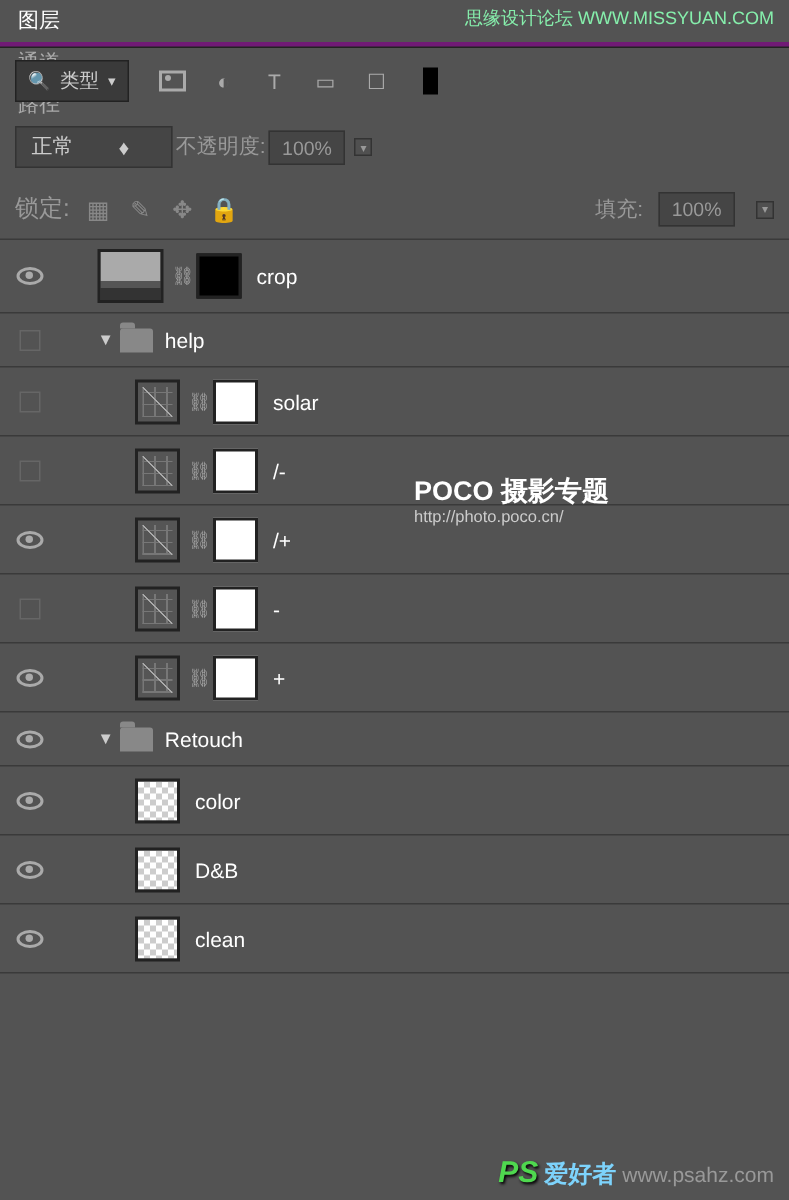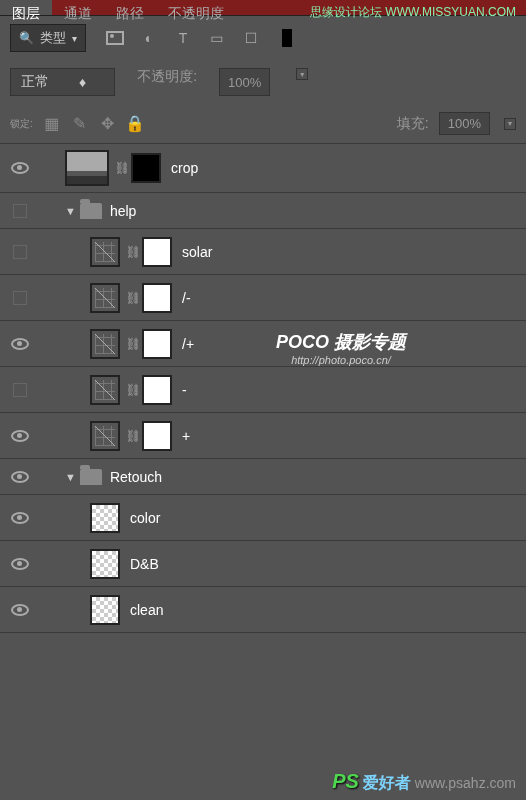--- a/index.html
+++ b/index.html
@@ -1,40 +1,40 @@
 <!DOCTYPE html>
 <html><head>
 <meta charset="utf-8">
 <style>
 * { margin: 0; padding: 0; box-sizing: border-box; font-family: sans-serif; }
 body { background: #535353; width: 526px; height: 800px; position: relative; overflow: hidden; }
 .panel { background: #535353; color: #ddd; width: 100%; height: 100%; }
 
-.tabs { display: flex; background: #7f1d1d; border-bottom: 1px solid #222; height: 16px; }
+.tabs { display: flex; background: #701a75; border-bottom: 1px solid #222; height: 32px; flex-direction: column; }
 .tab { padding: 5px 12px; font-size: 14px; color: #aaa; cursor: pointer; }
 .tab.active { background: #535353; color: #fff; }
 
 .filter-row { padding: 8px 10px; display: flex; align-items: center; gap: 12px; }
 .search-type { background: #3a3a3a; border: 1px solid #222; padding: 4px 8px; display: flex; align-items: center; gap: 6px; font-size: 13px; color: #ccc; }
 .search-type .mag { font-size: 12px; }
 .dropdown-arrow { font-size: 10px; }
 .filter-icons { display: flex; gap: 16px; align-items: center; margin-left: 8px; }
 .filter-icon { width: 18px; height: 18px; display: flex; align-items: center; justify-content: center; color: #aaa; font-size: 14px; }
 .filter-icon-img { width: 18px; height: 14px; border: 2px solid #aaa; position: relative; }
 .filter-icon-img::after { content: ""; position: absolute; width: 4px; height: 4px; border-radius: 50%; background: #aaa; top: 1px; left: 2px; }
 .color-swatch { width: 10px; height: 18px; background: #000; margin-left: 6px; }
 
-.blend-row { padding: 8px 10px; display: flex; gap: 22px; color: #999; }
+.blend-row { padding: 8px 10px; display: flex; align-items: center; gap: 2px; color: #999; }
 .blend-select { background: #454545; border: 1px solid #333; padding: 4px 28px 4px 10px; color: #ccc; font-size: 14px; display: flex; align-items: center; gap: 30px; }
 .opacity-label { font-size: 14px; }
 .percent-box { background: #454545; border: 1px solid #333; padding: 3px 8px; font-size: 13px; display: flex; align-items: center; gap: 4px; }
 .mini-arrow { width: 12px; height: 12px; background: #505050; border: 1px solid #333; display: flex; align-items: center; justify-content: center; font-size: 8px; margin-left: 4px; }
 
 .lock-row { padding: 8px 10px; display: flex; align-items: center; gap: 10px; color: #999; border-bottom: 1px solid #3a3a3a; }
-.lock-label { font-size: 10px; }
+.lock-label { font-size: 16px; }
 .lock-icons { display: flex; gap: 10px; }
 .lock-icon { width: 18px; height: 18px; display: flex; align-items: center; justify-content: center; color: #888; }
 
 .layer-list { }
 .layer { display: flex; align-items: center; border-bottom: 1px solid #3a3a3a; padding: 6px 0; min-height: 46px; }
 .vis-col { width: 40px; display: flex; justify-content: center; }
 .eye { width: 18px; height: 12px; border: 2px solid #aaa; border-radius: 60%; position: relative; }
 .eye::after { content: ""; position: absolute; width: 5px; height: 5px; background: #aaa; border-radius: 50%; top: 1px; left: 4px; }
 .empty-check { width: 14px; height: 14px; border: 1px solid #666; }
 .indent { width: 0; }
@@ -48,21 +48,21 @@
 .thumb.white { background: #fff; }
 .thumb.black { background: #000; }
 .thumb.trans { background: repeating-conic-gradient(#ccc 0 25%, #fff 0 50%) 0 0/8px 8px; }
 .thumb.curves { background: #555; position: relative; }
 .thumb.curves::after { content: ""; position: absolute; inset: 3px; background: linear-gradient(to top right, transparent 48%, #aaa 49%, #aaa 51%, transparent 52%), repeating-linear-gradient(0deg, #777 0 1px, transparent 1px 8px), repeating-linear-gradient(90deg, #777 0 1px, transparent 1px 8px); }
 .thumb.grad { background: linear-gradient(to bottom, #aaa 60%, #555 60%, #555 75%, #333 75%); }
 .thumb.portrait { background: linear-gradient(135deg, #3a2820 0%, #c9a084 40%, #8b5a3c 60%, #1a1410 100%); }
 .link-icon { width: 10px; height: 18px; margin: 0 4px; color: #aaa; display: flex; align-items: center; justify-content: center; font-size: 12px; }
 .layer-name { color: #fff; font-size: 14px; margin-left: 6px; }
 
-.watermark { position: absolute; right: 120px; top: 330px; color: #fff; text-align: center; font-weight: bold; pointer-events: none; font-style: italic; }
+.watermark { position: absolute; right: 120px; top: 315px; color: #fff; text-align: left; font-weight: bold; pointer-events: none; }
 .watermark .line1 { font-size: 18px; }
 .watermark .line2 { font-size: 11px; font-weight: normal; color: #ccc; }
 .wm-top { position: absolute; top: 4px; right: 10px; font-size: 12px; color: #86efac; }
 .wm-bottom { position: absolute; bottom: 6px; right: 10px; display: flex; align-items: baseline; gap: 4px; }
 .wm-bottom .ps { font-size: 20px; font-weight: bold; font-style: italic; color: #4fd84f; text-shadow: 1px 1px 2px #000; }
 .wm-bottom .txt { font-size: 16px; color: #7dd3fc; font-weight: bold; }
 .wm-bottom .url { font-size: 14px; color: #999; }
 </style>
 </head>
 <body>

